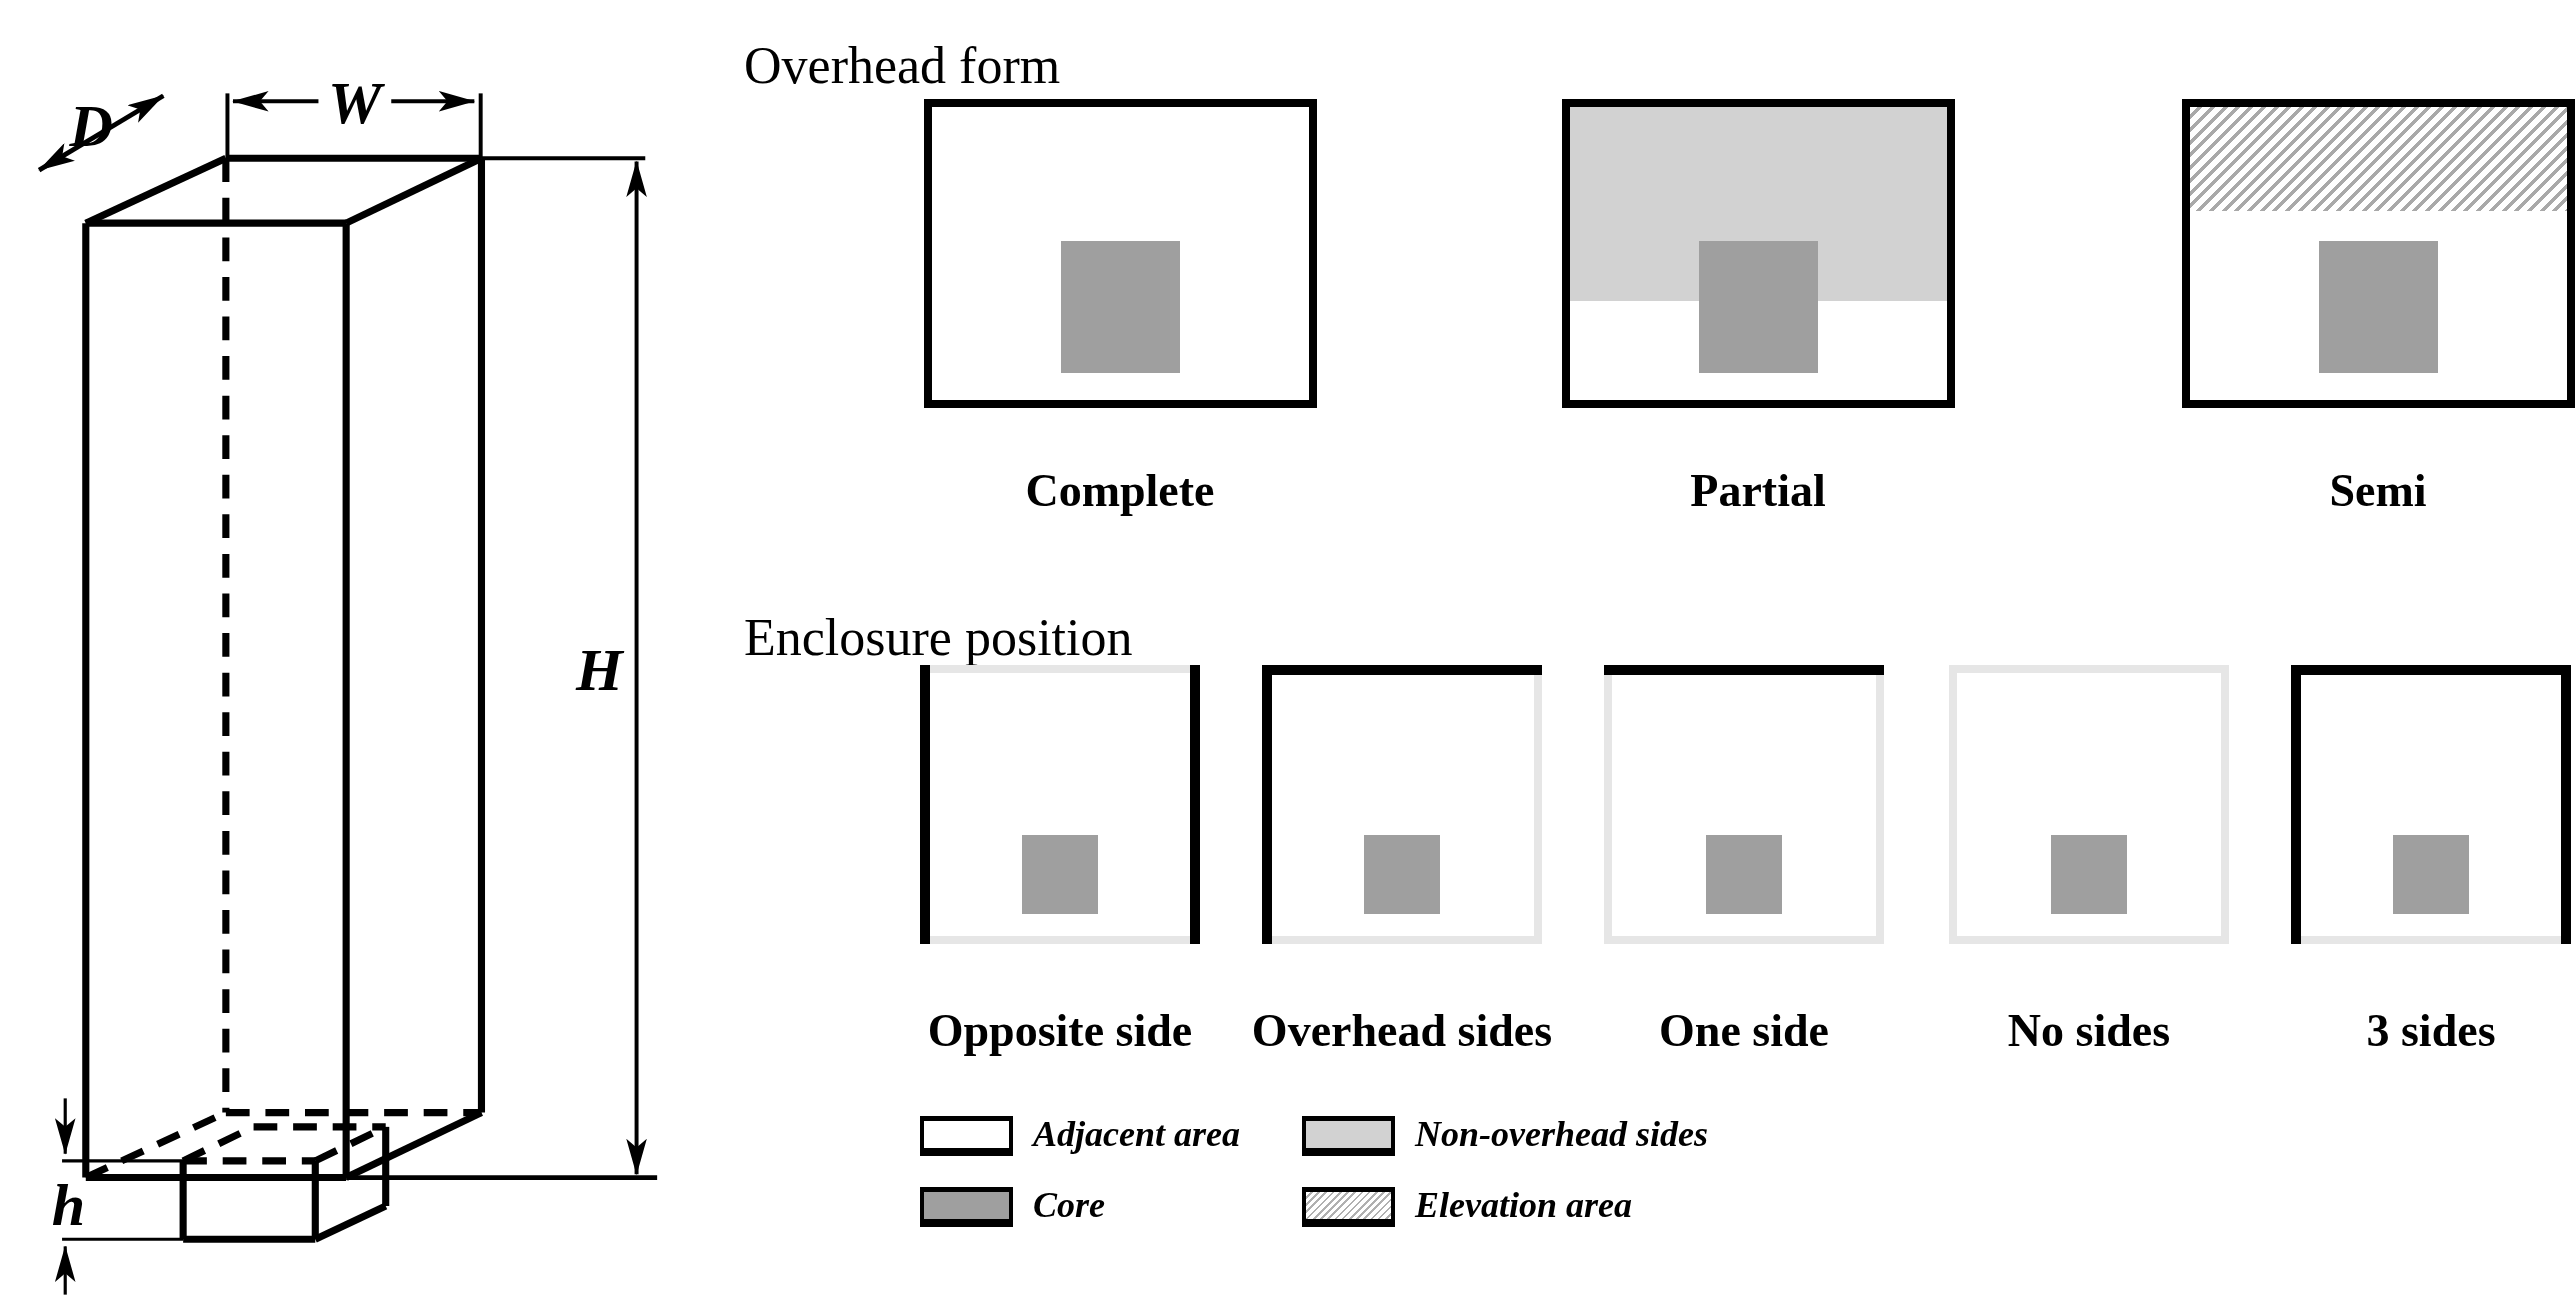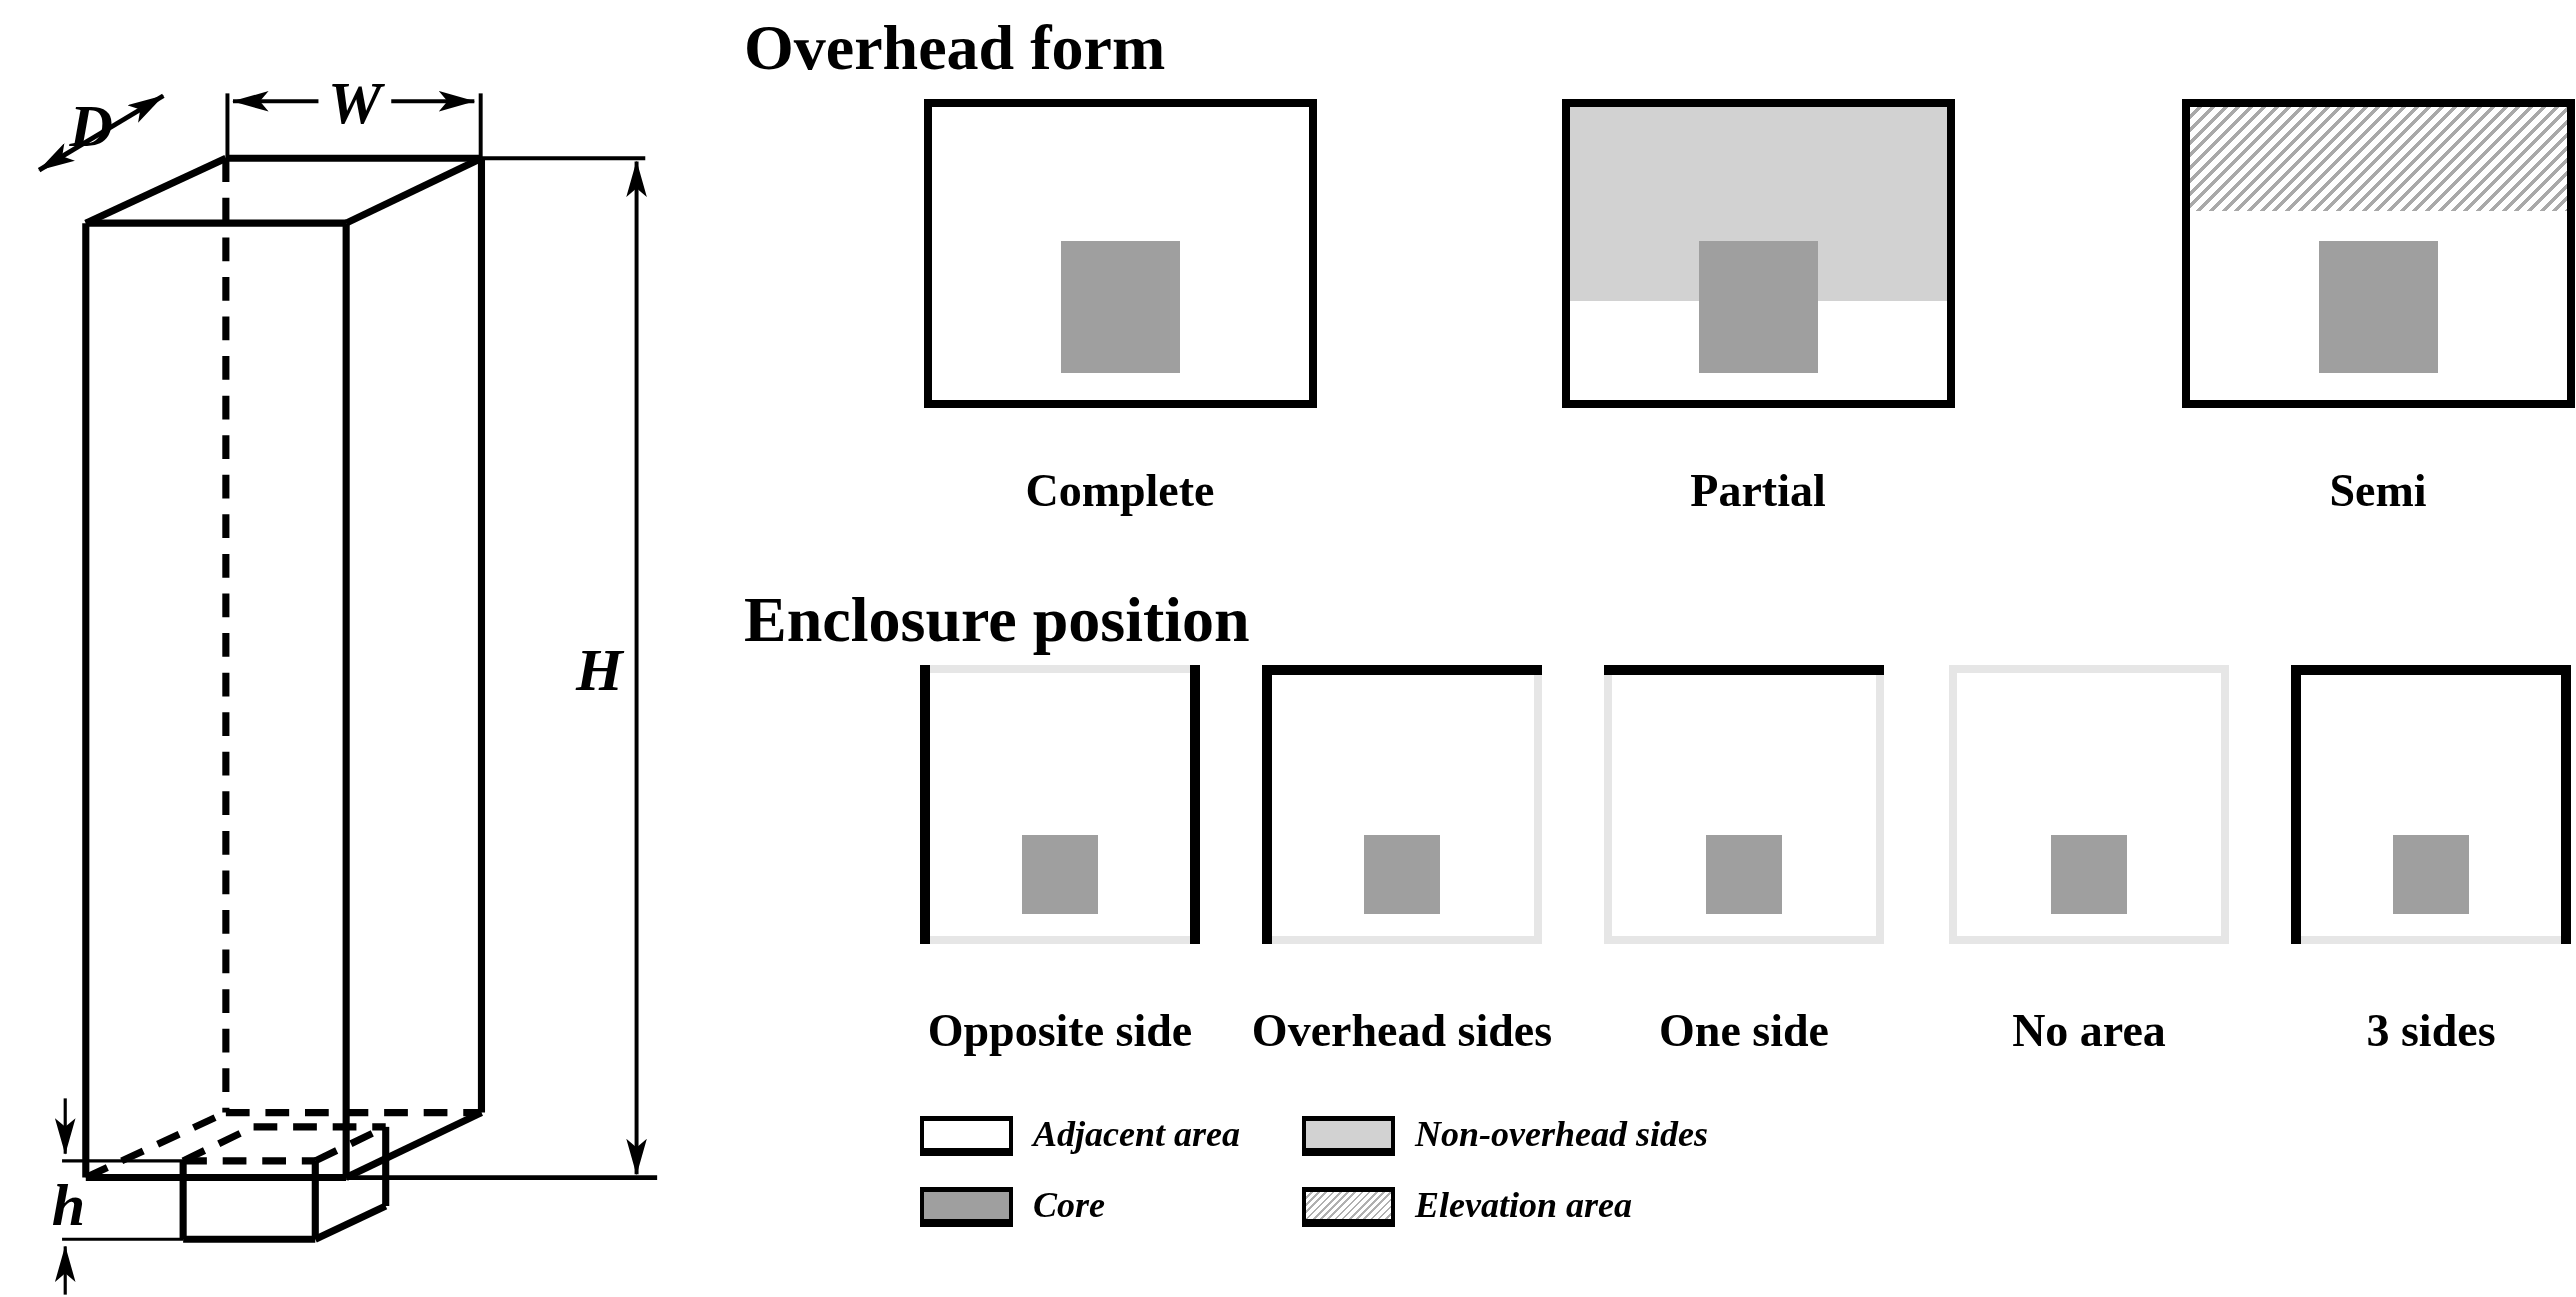--- a/index.html
+++ b/index.html
@@ -1,19 +1,19 @@
 <!DOCTYPE html>
 <html style="font-size:12.7px"><head>
 <meta charset="utf-8">
 <style>
   html,body{margin:0;padding:0;background:#fff;}
   body{width:2576px;height:1297px;position:relative;overflow:hidden;
        font-family:"Liberation Serif","DejaVu Serif",serif;color:#000;}
   .abs{position:absolute;}
-  .sec-title{font-size:64px;font-weight:bold;white-space:nowrap;}
+  .sec-title{font-size:52px;font-weight:normal;white-space:nowrap;margin-top:25px;}
   .box-label{font-size:46px;font-weight:bold;white-space:nowrap;transform:translateX(-50%);margin-top:29px;}
   
   .obox{width:377px;height:293px;border:8px solid #000;background:#fff;position:absolute;}
   .obox .core{position:absolute;left:129px;top:134px;width:119px;height:132px;background:#9f9f9f;}
   .band{position:absolute;left:0;top:0;width:100%;}
   .band.nonoverhead{height:194px;background:#d2d2d2;}
   .band.elevation{height:104px;background:repeating-linear-gradient(135deg,#ffffff 0 5.5px,#a9a9a9 5.5px 9px);}
   
   .ebox{width:280px;height:279px;background:#fff;position:absolute;}
   .ebox .core{position:absolute;left:50%;transform:translateX(-50%);top:170px;width:76px;height:79px;background:#9f9f9f;}
@@ -146,21 +146,21 @@
   <div class="bar h bottom"></div>
   <div class="bar h top black"></div>
   <div class="bar v left black"></div>
   <div class="bar v right black"></div>
   <div class="core"></div>
 </div>
 
 <div class="abs box-label" style="left:1060px;top:975px">Opposite side</div>
 <div class="abs box-label" style="left:1402px;top:975px">Overhead sides</div>
 <div class="abs box-label" style="left:1744px;top:975px">One side</div>
-<div class="abs box-label" style="left:2089px;top:975px">No area</div>
+<div class="abs box-label" style="left:2089px;top:975px">No sides</div>
 <div class="abs box-label" style="left:2431px;top:975px">3 sides</div>
 
 <div>
   <div class="swatch" style="left:920px;top:1116px"></div>
   <div class="leg-label" style="left:1033px;top:1110px">Adjacent area</div>
 
   <div class="swatch nonoverhead" style="left:1302px;top:1116px"></div>
   <div class="leg-label" style="left:1415px;top:1110px">Non-overhead sides</div>
 
   <div class="swatch core" style="left:920px;top:1187px"></div>

